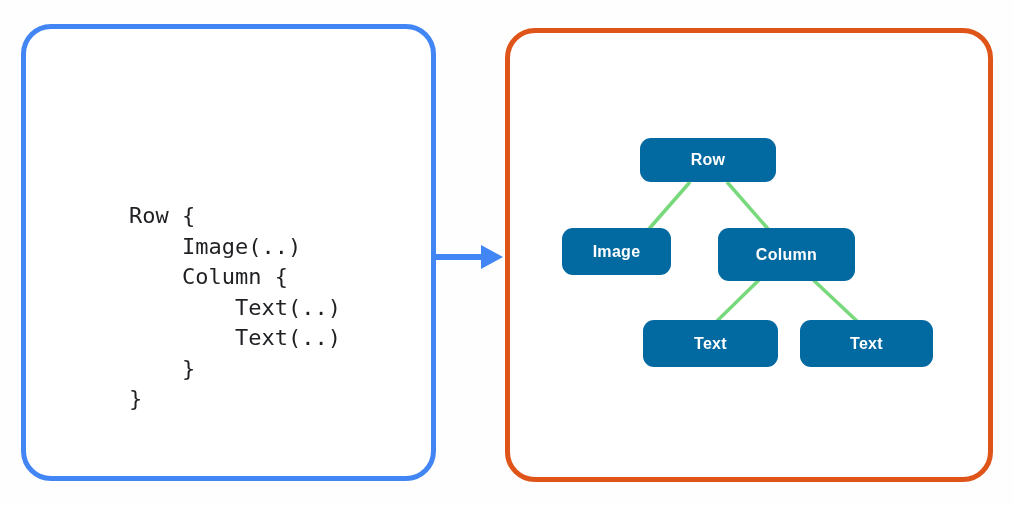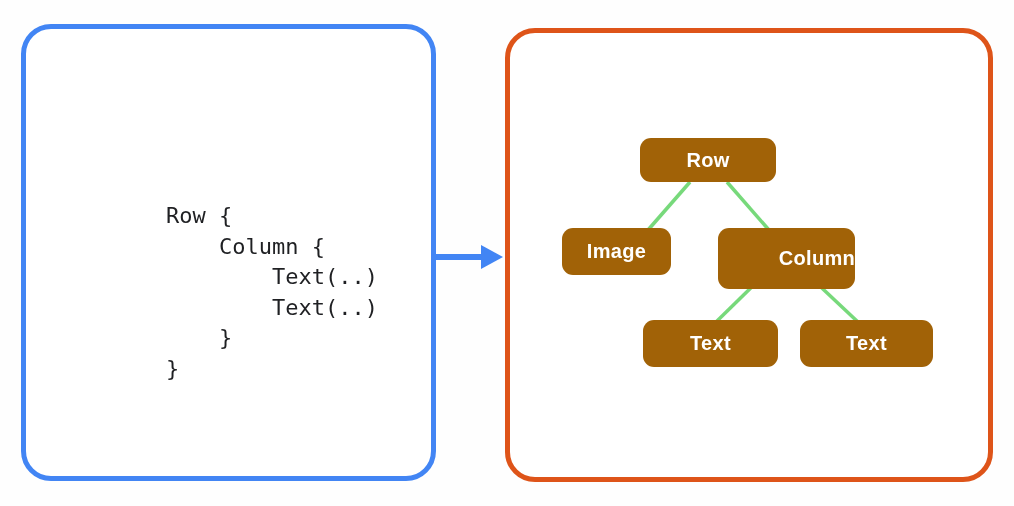--- a/index.html
+++ b/index.html
@@ -30,21 +30,21 @@
     position: absolute;
     left: 103px;
     top: 172px;
     margin: 0;
     font-family: "DejaVu Sans Mono", "Liberation Mono", monospace;
     font-size: 22px;
     line-height: 30.5px;
     color: #1f2023;
     white-space: pre;
   }
-  .code-line { white-space: pre; margin-left: 37px; }
+  .code-line { white-space: pre; }
   
   .arrow-svg {
     position: absolute;
     left: 0;
     top: 0;
     width: 1014px;
     height: 506px;
     pointer-events: none;
   }
   
@@ -61,44 +61,44 @@
   .edges-svg {
     position: absolute;
     left: 0;
     top: 0;
     width: 1014px;
     height: 506px;
     pointer-events: none;
   }
   .tree-node {
     position: absolute;
-    background: #a16207;
+    background: #0369a1;
     border-radius: 11px;
     color: #ffffff;
-    font-size: 20px;
+    font-size: 16px;
     font-weight: 700;
     letter-spacing: 0.3px;
     display: flex;
     align-items: center;
     justify-content: center;
     text-align: center;
   }
   .node-row    { left: 640px; top: 138px; width: 136px; height: 44px; }
   .node-image  { left: 562px; top: 228px; width: 109px; height: 47px; }
-  .node-column { left: 718px; top: 228px; width: 137px; height: 61px; justify-content: flex-end; }
+  .node-column { left: 718px; top: 228px; width: 137px; height: 53px; }
   .node-text-l { left: 643px; top: 320px; width: 135px; height: 47px; }
   .node-text-r { left: 800px; top: 320px; width: 133px; height: 47px; }
 </style>
 </head>
 <body>
 
 <div class="stage">
 
   <div class="code-box">
-    <pre class="code"><div class="code-line">Row {</div><div class="code-line">    Column {</div><div class="code-line">        Text(..)</div><div class="code-line">        Text(..)</div><div class="code-line">    }</div><div class="code-line">}</div></pre>
+    <pre class="code"><div class="code-line">Row {</div><div class="code-line">    Image(..)</div><div class="code-line">    Column {</div><div class="code-line">        Text(..)</div><div class="code-line">        Text(..)</div><div class="code-line">    }</div><div class="code-line">}</div></pre>
   </div>
 
   <div class="tree-box"></div>
 
   <svg class="edges-svg" viewBox="0 0 1014 506" xmlns="http://www.w3.org/2000/svg">
     <line x1="690" y1="182" x2="648" y2="230" stroke="#77D97B" stroke-width="3.5"></line>
     <line x1="727" y1="182" x2="769" y2="230" stroke="#77D97B" stroke-width="3.5"></line>
     <line x1="764" y1="275" x2="716" y2="322" stroke="#77D97B" stroke-width="3.5"></line>
     <line x1="808" y1="275" x2="858" y2="322" stroke="#77D97B" stroke-width="3.5"></line>
   </svg>

